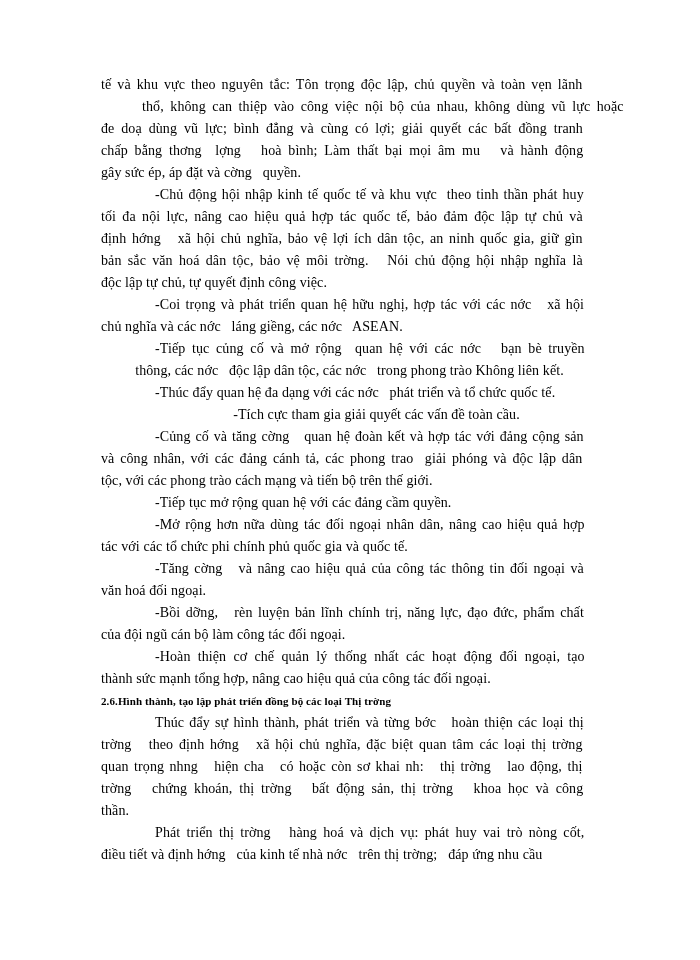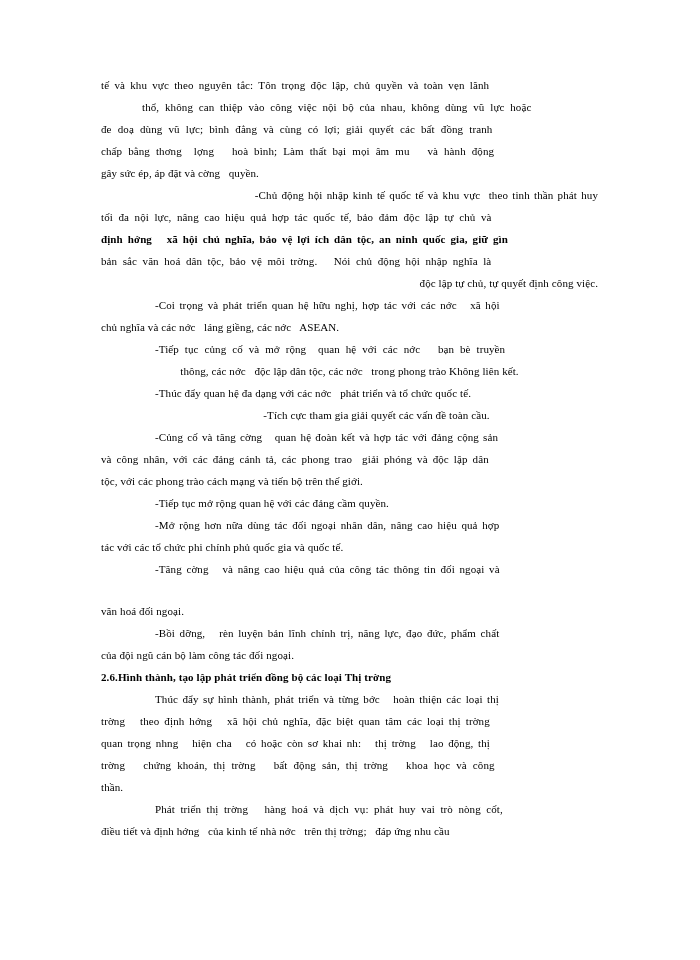--- a/index.html
+++ b/index.html
@@ -20,21 +20,21 @@
     padding: 74px 102px 0 101px;
   }
   .paragraph {
     margin: 0;
     padding: 0;
   }
   .line {
     white-space: nowrap;
     height: 22px;
     line-height: 22px;
-    font-size: 11px;
+    font-size: 14px;
     letter-spacing: 0.1px;
   }
   .line.indent {
     padding-left: 54px;
   }
   .paragraph.heading .line {
     font-weight: bold;
     font-size: 11px;
   }
 </style>
@@ -44,25 +44,25 @@
 <div class="page">
   <div class="doc" id="doc">
       <div class="paragraph">
         <div class="line" style="word-spacing: 2.4px;"><span>tế và khu vực theo nguyên tắc: Tôn trọng độc lập, chủ quyền và toàn vẹn lãnh</span></div>
         <div class="line" style="word-spacing: 2.93px; margin-left: 41px;"><span>thổ, không can thiệp vào công việc nội bộ của nhau, không dùng vũ lực hoặc</span></div>
         <div class="line" style="word-spacing: 3.25px;"><span>đe doạ dùng vũ lực; bình đẳng và cùng có lợi; giải quyết các bất đồng tranh</span></div>
         <div class="line" style="word-spacing: 3.13px;"><span>chấp bằng thơng&nbsp;&nbsp;lợng&nbsp;&nbsp; hoà bình; Làm thất bại mọi âm mu&nbsp;&nbsp; và hành động</span></div>
         <div class="line last" style="word-spacing: 0px;"><span>gây sức ép, áp đặt và cờng&nbsp;&nbsp; quyền.</span></div>
       </div>
       <div class="paragraph">
-        <div class="line indent" style="word-spacing: 1.39px; text-align: right;"><span>-Chủ động hội nhập kinh tế quốc tế và khu vực&nbsp; theo tinh thần phát huy</span></div>
+        <div class="line indent" style="word-spacing: 1.39px;"><span>-Chủ động hội nhập kinh tế quốc tế và khu vực&nbsp; theo tinh thần phát huy</span></div>
         <div class="line" style="word-spacing: 2.67px;"><span>tối đa nội lực, nâng cao hiệu quả hợp tác quốc tế, bảo đảm độc lập tự chủ và</span></div>
-        <div class="line" style="word-spacing: 2.06px; font-weight: bold;"><span>định hớng&nbsp;&nbsp; xã hội chủ nghĩa, bảo vệ lợi ích dân tộc, an ninh quốc gia, giữ gìn</span></div>
+        <div class="line" style="word-spacing: 2.06px;"><span>định hớng&nbsp;&nbsp; xã hội chủ nghĩa, bảo vệ lợi ích dân tộc, an ninh quốc gia, giữ gìn</span></div>
         <div class="line" style="word-spacing: 2.65px;"><span>bản sắc văn hoá dân tộc, bảo vệ môi trờng.&nbsp;&nbsp; Nói chủ động hội nhập nghĩa là</span></div>
-        <div class="line last" style="word-spacing: 0px; text-align: right;"><span>độc lập tự chủ, tự quyết định công việc.</span></div>
+        <div class="line last" style="word-spacing: 0px;"><span>độc lập tự chủ, tự quyết định công việc.</span></div>
       </div>
       <div class="paragraph">
         <div class="line indent" style="word-spacing: 1.66px;"><span>-Coi trọng và phát triển quan hệ hữu nghị, hợp tác với các nớc&nbsp;&nbsp; xã hội</span></div>
         <div class="line last" style="word-spacing: 0px;"><span>chủ nghĩa và các nớc&nbsp;&nbsp; láng giềng, các nớc&nbsp;&nbsp; ASEAN.</span></div>
       </div>
       <div class="paragraph">
         <div class="line indent" style="word-spacing: 3.06px;"><span>-Tiếp tục củng cố và mở rộng&nbsp; quan hệ với các nớc&nbsp;&nbsp; bạn bè truyền</span></div>
         <div class="line last" style="word-spacing: 0px; text-align: center;"><span>thông, các nớc&nbsp;&nbsp; độc lập dân tộc, các nớc&nbsp;&nbsp; trong phong trào Không liên kết.</span></div>
       </div>
       <div class="paragraph">
@@ -78,25 +78,29 @@
       </div>
       <div class="paragraph">
         <div class="line indent last" style="word-spacing: 0px;"><span>-Tiếp tục mở rộng quan hệ với các đảng cầm quyền.</span></div>
       </div>
       <div class="paragraph">
         <div class="line indent" style="word-spacing: 1.78px;"><span>-Mở rộng hơn nữa dùng tác đối ngoại nhân dân, nâng cao hiệu quả hợp</span></div>
         <div class="line last" style="word-spacing: 0px;"><span>tác với các tổ chức phi chính phủ quốc gia và quốc tế.</span></div>
       </div>
       <div class="paragraph">
         <div class="line indent" style="word-spacing: 1.81px;"><span>-Tăng cờng&nbsp;&nbsp; và nâng cao hiệu quả của công tác thông tin đối ngoại và</span></div>
-        <div class="line last" style="word-spacing: 0px; margin-top: 20px;"><span>văn hoá đối ngoại.</span></div>
+        <div class="line last" style="word-spacing: 0px;"><span>văn hoá đối ngoại.</span></div>
       </div>
       <div class="paragraph">
         <div class="line indent" style="word-spacing: 1.81px;"><span>-Bồi dỡng,&nbsp;&nbsp; rèn luyện bản lĩnh chính trị, năng lực, đạo đức, phẩm chất</span></div>
         <div class="line last" style="word-spacing: 0px;"><span>của đội ngũ cán bộ làm công tác đối ngoại.</span></div>
+      </div>
+      <div class="paragraph">
+        <div class="line indent" style="word-spacing: 3.62px;"><span>-Hoàn thiện cơ chế quản lý thống nhất các hoạt động đối ngoại, tạo</span></div>
+        <div class="line last" style="word-spacing: 0px;"><span>thành sức mạnh tổng hợp, nâng cao hiệu quả của công tác đối ngoại.</span></div>
       </div>
       <div class="paragraph heading">
         <div class="line last" style="word-spacing: 0px;"><span>2.6.Hình thành, tạo lập phát triển đồng bộ các loại Thị trờng</span></div>
       </div>
       <div class="paragraph">
         <div class="line indent" style="word-spacing: 1.59px;"><span>Thúc đẩy sự hình thành, phát triển và từng bớc&nbsp;&nbsp; hoàn thiện các loại thị</span></div>
         <div class="line" style="word-spacing: 2.15px;"><span>trờng&nbsp;&nbsp; theo định hớng&nbsp;&nbsp; xã hội chủ nghĩa, đặc biệt quan tâm các loại thị trờng</span></div>
         <div class="line" style="word-spacing: 1.82px;"><span>quan trọng nhng&nbsp;&nbsp; hiện cha&nbsp;&nbsp; có hoặc còn sơ khai nh:&nbsp;&nbsp; thị trờng&nbsp;&nbsp; lao động, thị</span></div>
         <div class="line" style="word-spacing: 3.22px;"><span>trờng&nbsp;&nbsp; chứng khoán, thị trờng&nbsp;&nbsp; bất động sản, thị trờng&nbsp;&nbsp; khoa học và công</span></div>
         <div class="line last"><span>thần.</span></div>

